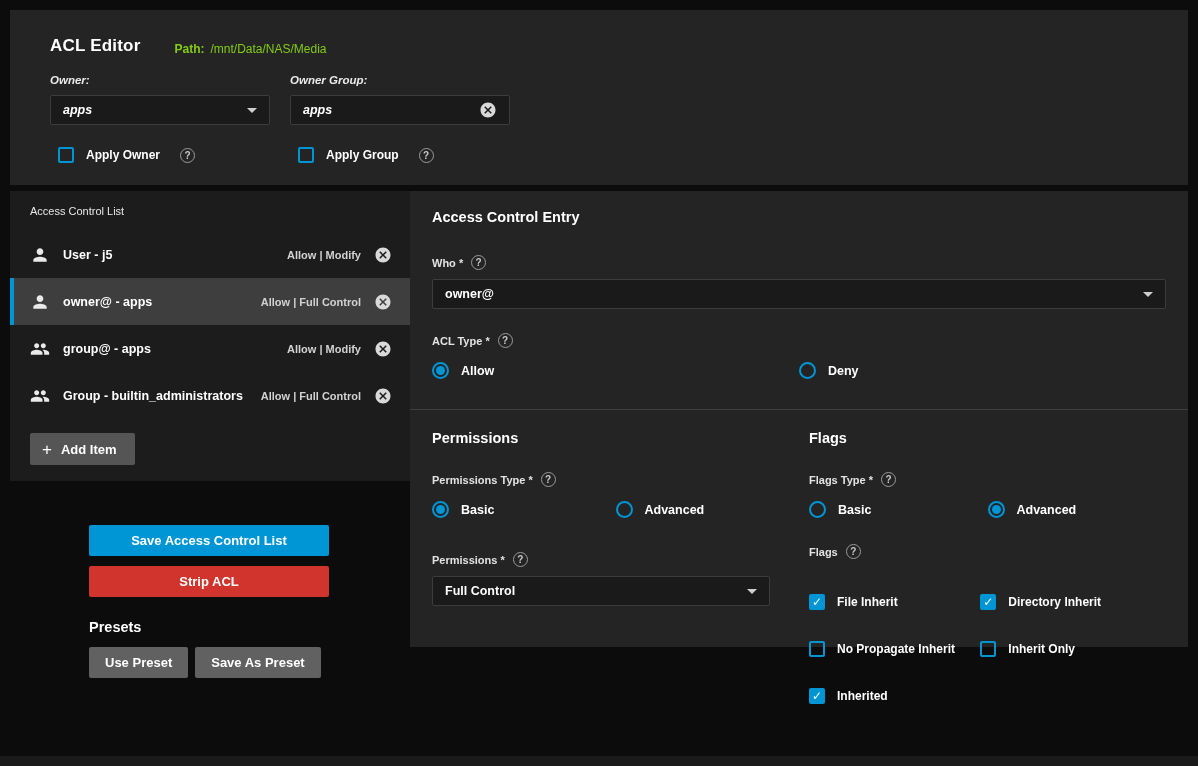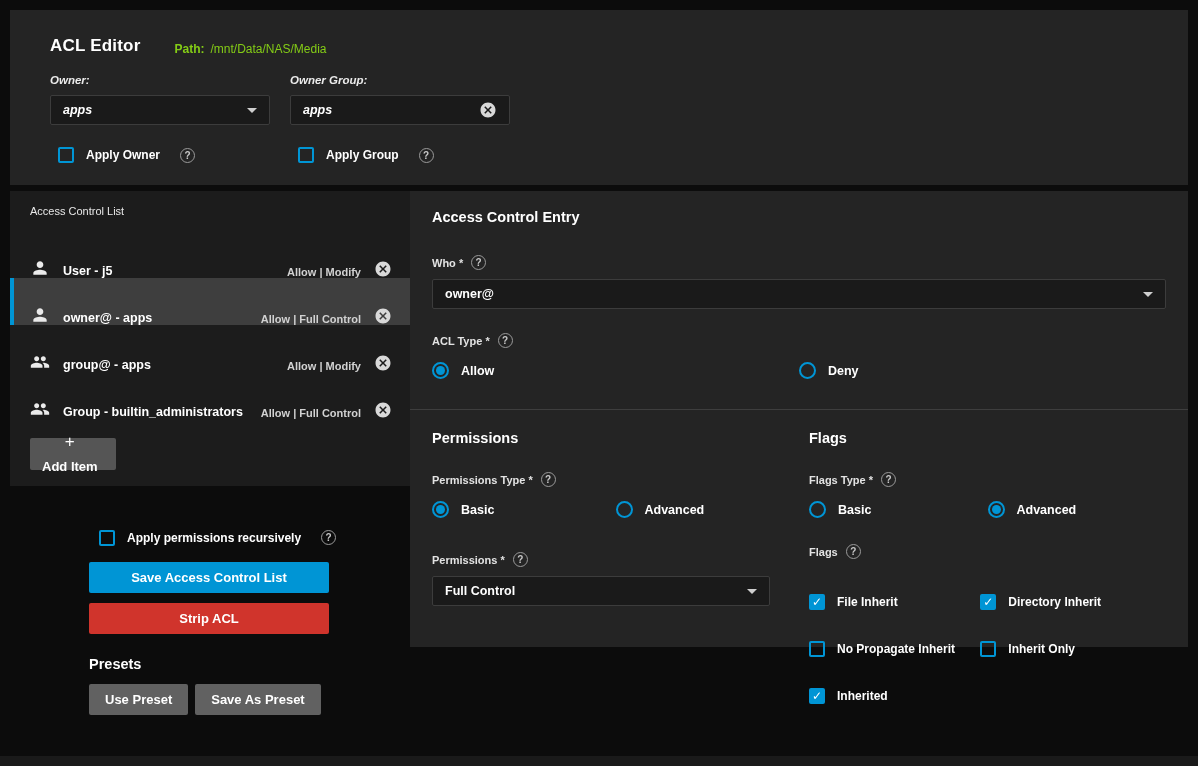--- a/index.html
+++ b/index.html
@@ -42,34 +42,34 @@
     display: inline-flex; align-items: center; justify-content: center; flex: none; }
   .radio.checked::after { content: ""; width: 9px; height: 9px; border-radius: 50%; background: #0095d5; }
 
   .help { width: 15px; height: 15px; border: 1px solid #9a9a9a; border-radius: 50%;
     color: #c9c9c9; font-size: 10px; font-weight: 700; display: inline-flex;
     align-items: center; justify-content: center; margin-left: 8px; flex: none; cursor: pointer; }
   .help::after { content: "?"; }
 
   .btn { border: none; font-family: inherit; font-weight: 700; font-size: 13px;
     color: #fff; cursor: pointer; border-radius: 2px; display: inline-flex;
-    align-items: center; justify-content: center; flex-direction: column; }
+    align-items: center; justify-content: center; }
   .btn-primary { background: #0095d5; width: 240px; height: 31px; }
   .btn-danger  { background: #d0342c; width: 240px; height: 31px; }
   .btn-gray    { background: #616161; padding: 0 16px; height: 31px; }
   .btn-add     { background: #555; padding: 0 18px 0 12px; height: 32px; gap: 9px; }
   .plus::before { content: "+"; font-size: 17px; font-weight: 400; line-height: 1; }
 
   
   .main { display: flex; margin-top: 6px; height: 456px; }
   .left-col { width: 400px; flex: none; display: flex; flex-direction: column; }
 
   .acl-panel { background: #1c1c1c; padding: 14px 0 16px; }
   .acl-title { font-size: 11px; color: #e8e8e8; padding: 0 20px 14px; }
-  .acl-item { height: 47px; display: flex; align-items: flex-end; gap: 13px;
+  .acl-item { height: 47px; display: flex; align-items: center; gap: 13px;
     padding: 0 18px 0 16px; border-left: 4px solid transparent; cursor: pointer; }
   .acl-item.checked { background: #3e3e3e; border-left-color: #0095d5; }
   .acl-item .pers-ic { width: 20px; height: 20px; flex: none; }
   .acl-item .pers-ic svg { width: 20px; height: 20px; fill: #eaeaea; }
   .acl-item .ilabel { font-size: 12.5px; font-weight: 600; color: #fff; white-space: nowrap; }
   .acl-item .idetail { margin-left: auto; font-size: 11px; font-weight: 600; color: #d2d2d2; white-space: nowrap; }
   .add-wrap { padding: 14px 0 0 20px; }
 
   .left-actions { margin-top: 44px; padding-left: 79px; }
   .recursive-row { display: flex; align-items: center; gap: 12px; font-size: 12px;
@@ -194,25 +194,20 @@
 
       <div class="add-wrap">
         <button class="btn btn-add">
           <span class="plus"></span>
           <span>Add Item</span>
         </button>
       </div>
     </div>
 
     <div class="left-actions">
-      <div class="recursive-row">
-        <span class="cb"></span>
-        <span>Apply permissions recursively</span>
-        <span class="help"></span>
-      </div>
       <button class="btn btn-primary stackbtn">Save Access Control List</button>
       <button class="btn btn-danger stackbtn">Strip ACL</button>
       <div class="presets-title">Presets</div>
       <div class="preset-btns">
         <button class="btn btn-gray">Use Preset</button>
         <button class="btn btn-gray">Save As Preset</button>
       </div>
     </div>
   </div>
 

